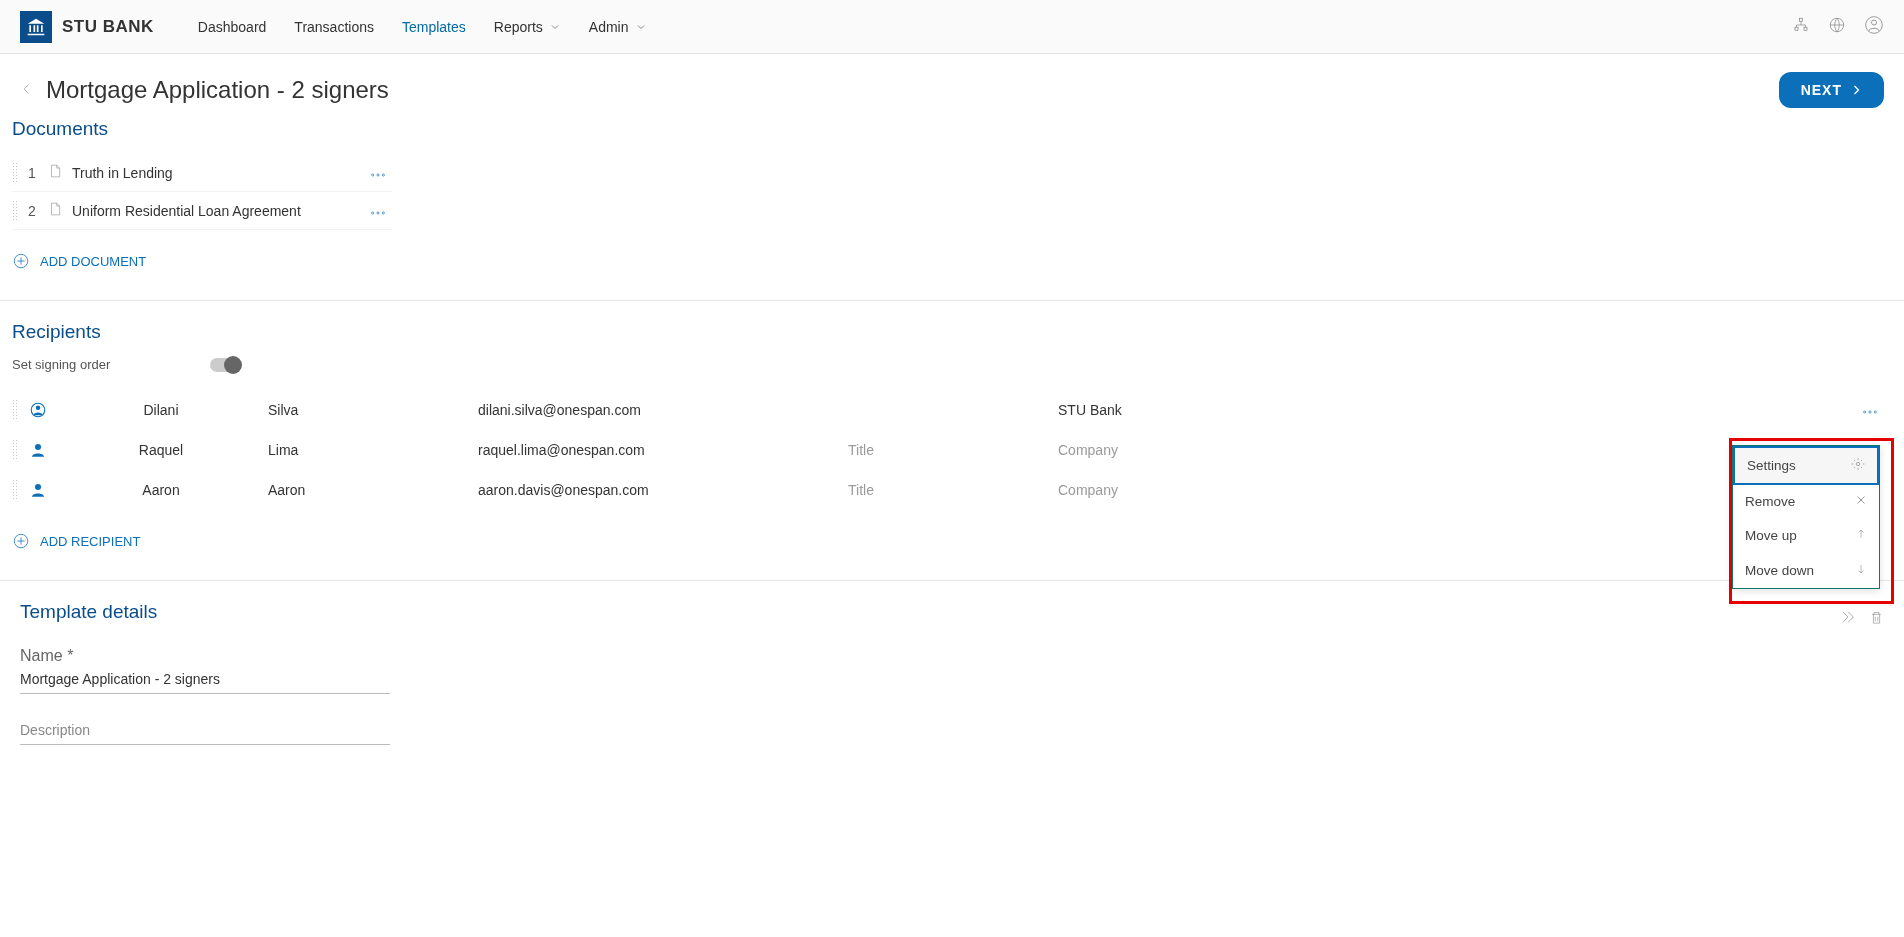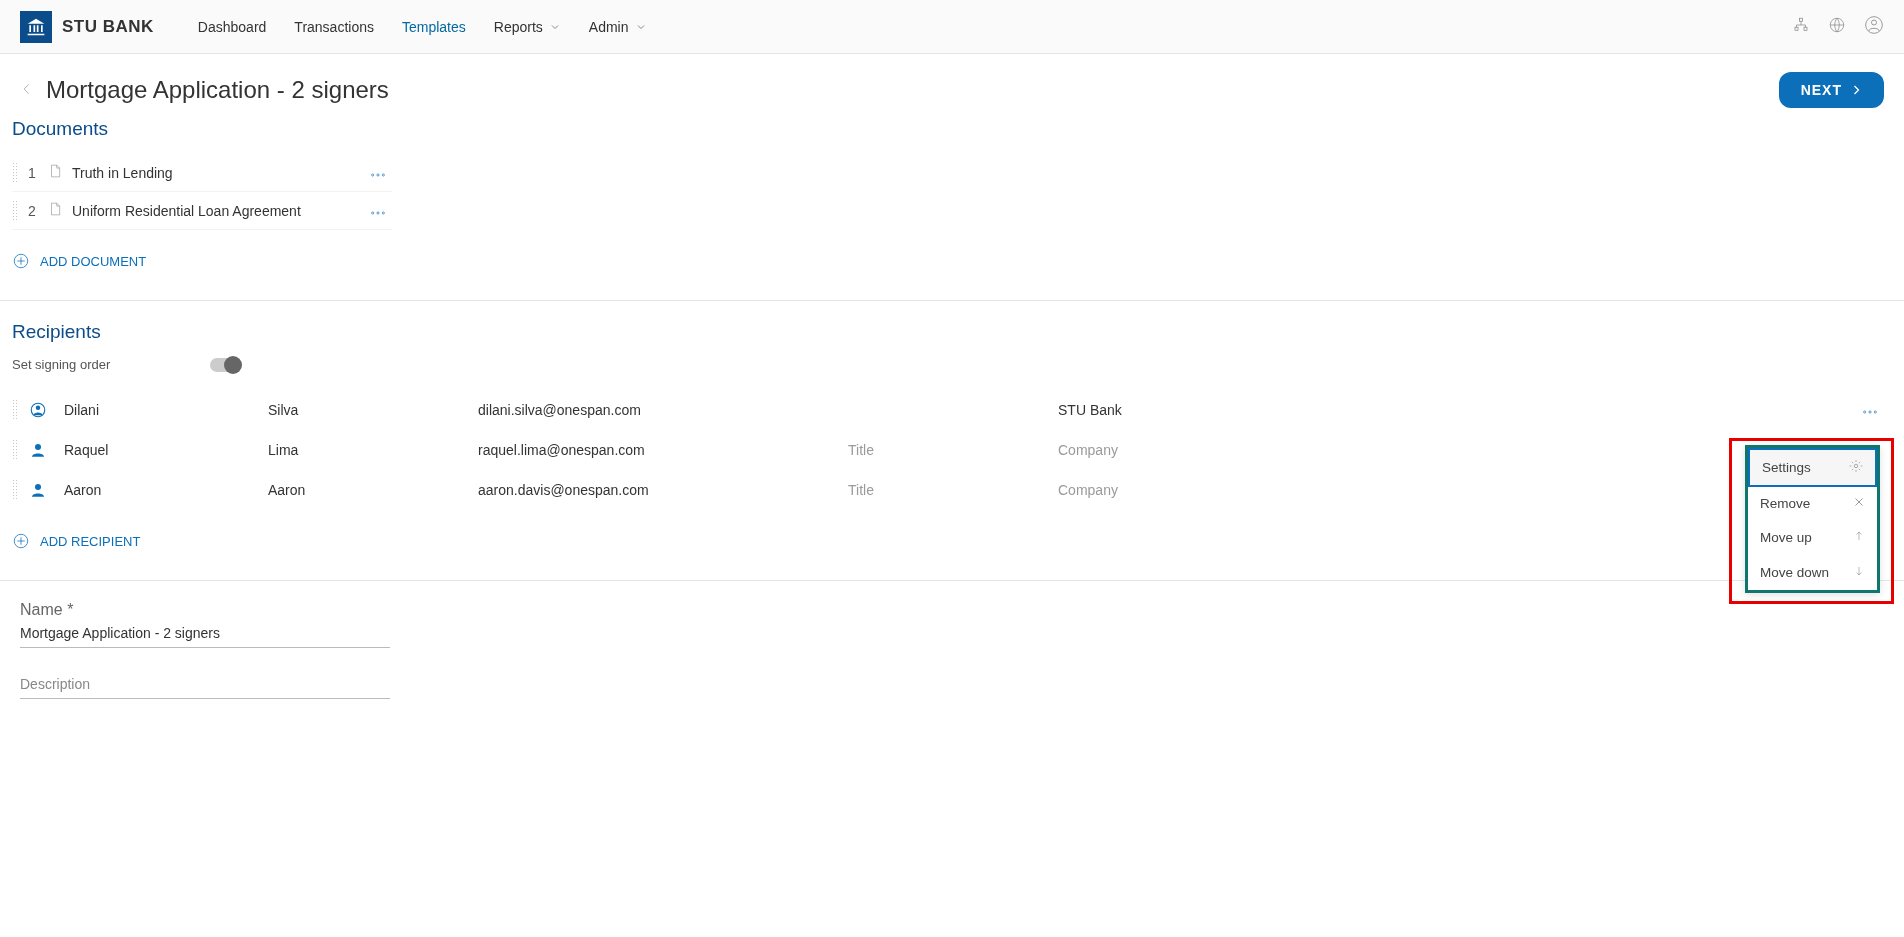--- a/index.html
+++ b/index.html
@@ -191,36 +191,36 @@
     align-items: center;
     height: 40px;
     gap: 10px;
     position: relative;
   }
   .rec-icon {
     width: 20px; height: 20px;
     display: flex; align-items: center; justify-content: center;
     flex-shrink: 0;
   }
-  .rec-first { width: 200px; padding-left: 6px; }
+  .rec-first { width: 200px; padding-left: 6px; text-align: center; }
   .rec-last { width: 200px; }
   .rec-email { width: 360px; }
   .rec-title { width: 200px; }
   .rec-company { flex: 1; }
   .placeholder { color: #9a9a9a; }
   .rec-more { color: #0b6fba; cursor: pointer; padding: 2px 6px; }
 
   
   .context-menu {
     position: absolute;
     right: 24px;
     top: 445px;
-    width: 135px;
+    width: 148px;
     background: #fff;
-    border: 3px solid #0f766e;
+    border: 1px solid #0f766e;
     box-shadow: 0 2px 8px rgba(0,0,0,0.12);
     z-index: 10;
   }
   .context-item {
     display: flex;
     align-items: center;
     justify-content: space-between;
     padding: 9px 12px;
     cursor: pointer;
     font-size: 13.5px;
@@ -517,20 +517,35 @@
       <svg width="12" height="14" viewBox="0 0 24 24">
           <path d="M12 4 V20 M7 15 L12 20 L17 15" stroke="#777" fill="none"></path>
         </svg>
     </span>
   </div>
 </div>
 
 <div class="divider"></div>
 
 <div class="details-section">
+  <div class="details-header-row">
+    <div class="section-title">Template details</div>
+    <div class="details-icons">
+      <span class="icon-btn">
+        <svg width="18" height="16" viewBox="0 0 24 24">
+            <path d="M4 4 L12 12 L4 20 M12 4 L20 12 L12 20" stroke="#888" fill="none"></path>
+          </svg>
+      </span>
+      <span class="icon-btn">
+        <svg width="15" height="17" viewBox="0 0 24 24">
+            <path d="M5 7 H19 M8 7 V4 H16 V7 M7 7 V21 H17 V7 M10 11 V18 M14 11 V18" stroke="#888" fill="none"></path>
+          </svg>
+      </span>
+    </div>
+  </div>
 
   <div class="field-group">
     <div class="field-label">Name *</div>
     <input class="field-input" value="Mortgage Application - 2 signers" style="">
   </div>
 
   <div class="field-group" style="margin-top:22px;">
     <input class="field-input" placeholder="Description" style="">
   </div>
 </div>

